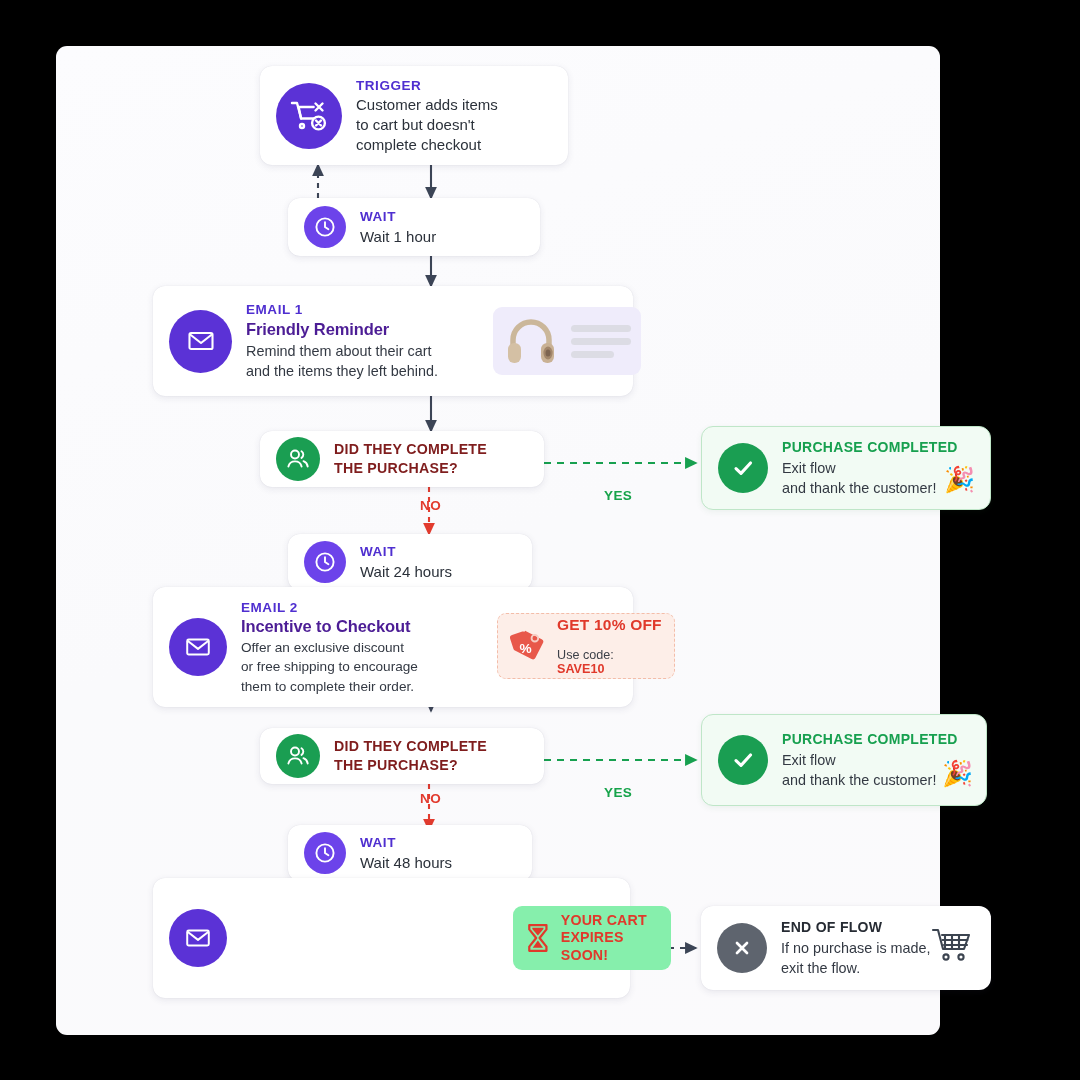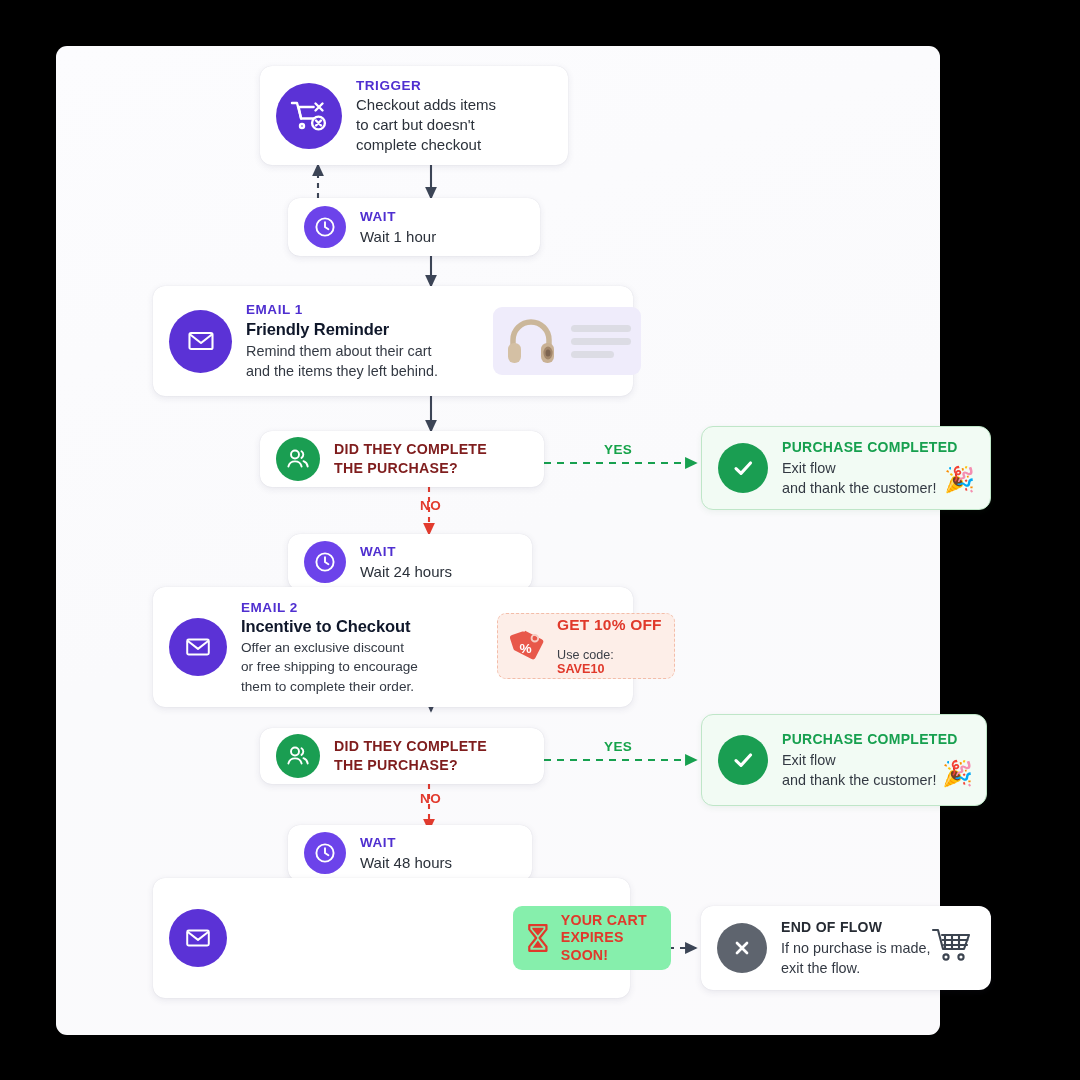--- a/index.html
+++ b/index.html
@@ -40,21 +40,21 @@
   .circ.green { background: #1a9e52; }
   .circ.gray  { background: #5e646e; }
   .txt { margin-left: 14px; line-height: 1.28; }
   .kicker {
     font-size: 13.5px; font-weight: 700; letter-spacing: .55px;
     color: #4f2fd0; text-transform: uppercase;
   }
   .kicker.green { color: #17a04f; font-size: 14px; letter-spacing: .3px; }
   .kicker.dark  { color: #262b33; font-size: 14px; letter-spacing: .3px; }
   .title {
-    font-size: 16.5px; font-weight: 700; color: #0f172a;
+    font-size: 16.5px; font-weight: 700; color: #4c1d95;
     margin-top: 0; letter-spacing: -.1px;
   }
   .body { font-size: 14.4px; color: #333943; margin-top: 2px; }
   .body.sm { font-size: 13.6px; }
   .plain { font-size: 15px; color: #2b313a; margin-top: 1px; }
   .qtext {
     font-size: 14.2px; font-weight: 700; color: #7f1d1d;
     letter-spacing: .25px; line-height: 1.35; text-transform: uppercase;
   }
   .preview {
@@ -73,21 +73,21 @@
   .promo-h {
     font-size: 15.5px; font-weight: 700; color: #e0392b; letter-spacing: .2px;
   }
   .promo-h.sm { font-size: 14.2px; line-height: 1.22; }
   .promo-s { font-size: 12.6px; color: #3d4149; margin-top: 14px; }
   .promo-s b { color: #e0392b; font-weight: 700; }
   .emoji { position: absolute; font-size: 25px; line-height: 1; }
   .lbl {
     position: absolute; font-size: 13.5px; font-weight: 700; letter-spacing: .4px;
   }
-  .lbl.yes { color: #16a34a; }
+  .lbl.yes { color: #16a34a; margin-top: 46px; }
   .lbl.no  { color: #e23b2e; }
   svg.conn { position: absolute; left: 0; top: 0; width: 972px; height: 989px; overflow: visible; }
   .cart-img { width: 48px; height: 40px; }
 </style>
 </head>
 <body>
 
 <div id="canvas">
 
   <svg class="conn">
@@ -132,21 +132,21 @@
         <path d="M2 4 h5 l4.2 15.5 h13"></path>
         <path d="M11 19.5 L8.6 8 h15"></path>
         <circle cx="12" cy="27" r="2"></circle>
         <path d="M25.5 4.5 l7 7 M32.5 4.5 l-7 7"></path>
         <circle cx="28.5" cy="24" r="6.4" fill="#5b32d6"></circle>
         <path d="M26 21.5 l5 5 M31 21.5 l-5 5"></path>
       </svg>
     </div>
     <div class="txt">
       <div class="kicker">TRIGGER</div>
-      <div class="plain">Checkout adds items</div>
+      <div class="plain">Customer adds items</div>
       <div class="plain">to cart but doesn't</div>
       <div class="plain">complete checkout</div>
     </div>
   </div>
 
   <div class="node" style="left:232px; top:152px; width:252px; height:58px;">
     <div class="circ purple-l" style="width:42px;height:42px;">
       <svg width="24" height="24" viewBox="0 0 24 24" fill="none" stroke="#fff" stroke-width="1.9" stroke-linecap="round">
           <circle cx="12" cy="12" r="8.6"></circle>
           <path d="M12 7.3 V12 l3.4 2.3"></path>

